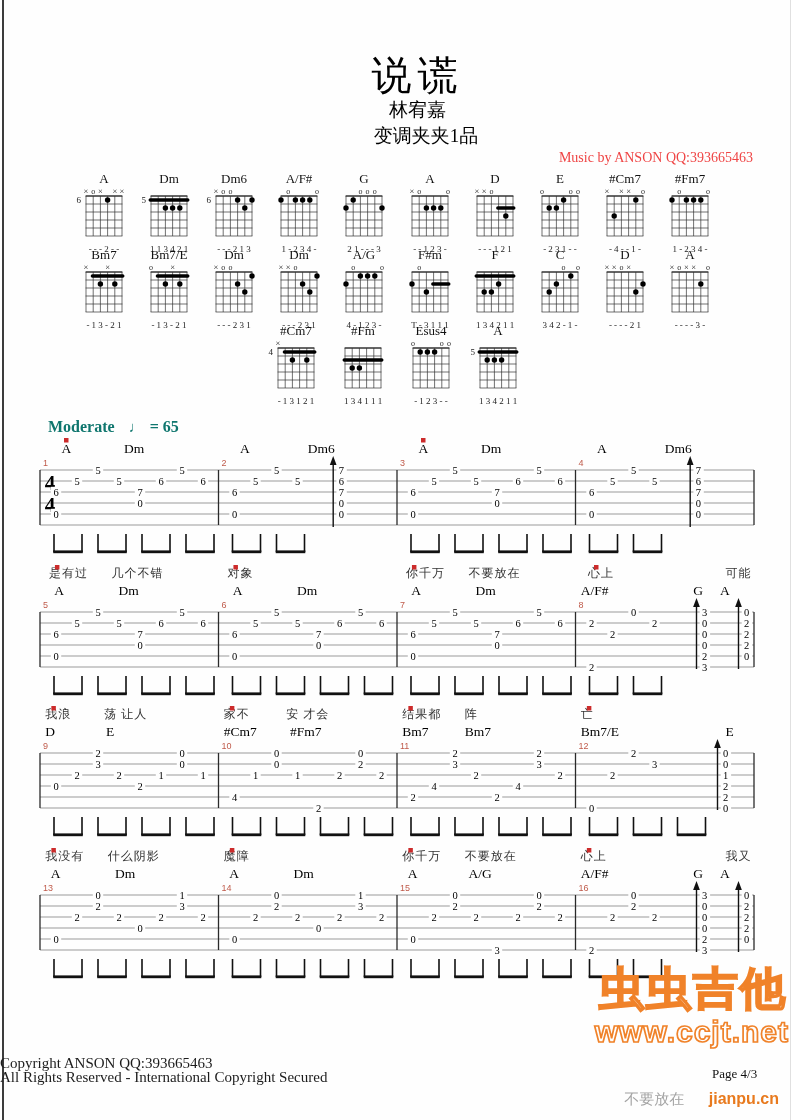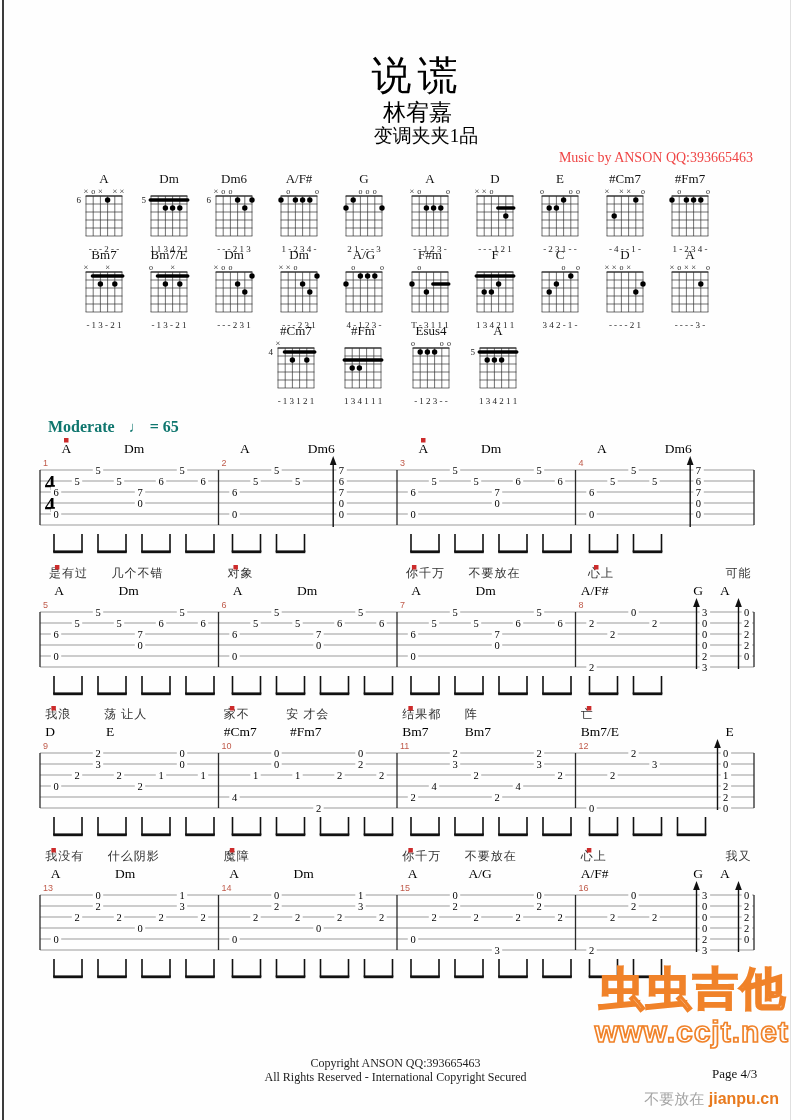--- a/index.html
+++ b/index.html
@@ -2,37 +2,37 @@
 <html><head>
 <meta charset="utf-8">
 <style>
   html,body{margin:0;padding:0;background:#e9e9e9;}
   .page{position:relative;width:791px;height:1120px;background:#fefefe;overflow:hidden;
         font-family:"Liberation Serif","DejaVu Serif",serif;}
   .edge-left{position:absolute;left:2px;top:0;bottom:0;width:2px;background:#3c3c3c;}
   .edge-right{position:absolute;right:0;top:0;bottom:0;width:1px;background:#e0e0e0;}
   .hdr{position:absolute;left:0;right:0;text-align:center;color:#000;padding-left:44px;}
   .title{top:48px;font-size:40px;letter-spacing:6px;}
-  .artist{top:97px;font-size:23px;}
+  .artist{top:97px;font-size:19px;}
   .capo{top:123px;font-size:19px;}
   .credit{position:absolute;top:150px;right:38px;font-size:14px;color:#ef4444;}
   .chord-row{position:absolute;display:flex;justify-content:space-between;}
   .crow0{left:72px;top:172px;width:650px;}
   .crow1{left:72px;top:248px;width:650px;}
   .crow2{left:264px;top:324px;width:266px;}
   .tempo{position:absolute;left:48px;top:418px;font-size:16px;font-weight:bold;color:#0f766e;}
   .tempo .nsym{font-size:15px;padding:0 6px 0 14px;}
   .stave{position:absolute;left:34px;}
   .st0{top:422px}.st1{top:564px}.st2{top:705px}.st3{top:847px}
   .wm{position:absolute;top:964px;right:0;}
-  .copy{position:absolute;top:1056px;left:0;width:791px;text-align:center;font-size:12px;color:#1c1c1c;line-height:14px;}
+  .copy{position:absolute;top:1056px;left:0;width:791px;text-align:left;font-size:15px;color:#1c1c1c;line-height:14px;}
   .pagenum{position:absolute;top:1066px;left:712px;font-size:13px;color:#111;}
   .siteline{position:absolute;top:1090px;right:12px;font-family:"Liberation Sans","DejaVu Sans",sans-serif;}
   .sitelabel{color:#a3a3a3;font-size:15px;}
-  .sitelink{color:#e87a1e;font-size:16px;font-weight:bold;}
+  .sitelink{color:#e87a1e;font-size:16px;font-weight:bold;margin-left:20px;}
 </style>
 </head>
 <body>
 
 <div class="page">
   <div class="edge-left"></div>
   <div class="edge-right"></div>
 
   <div class="hdr title" style="position:absolute;">说谎</div>
   <div class="hdr artist" style="position:absolute;">林宥嘉</div>

